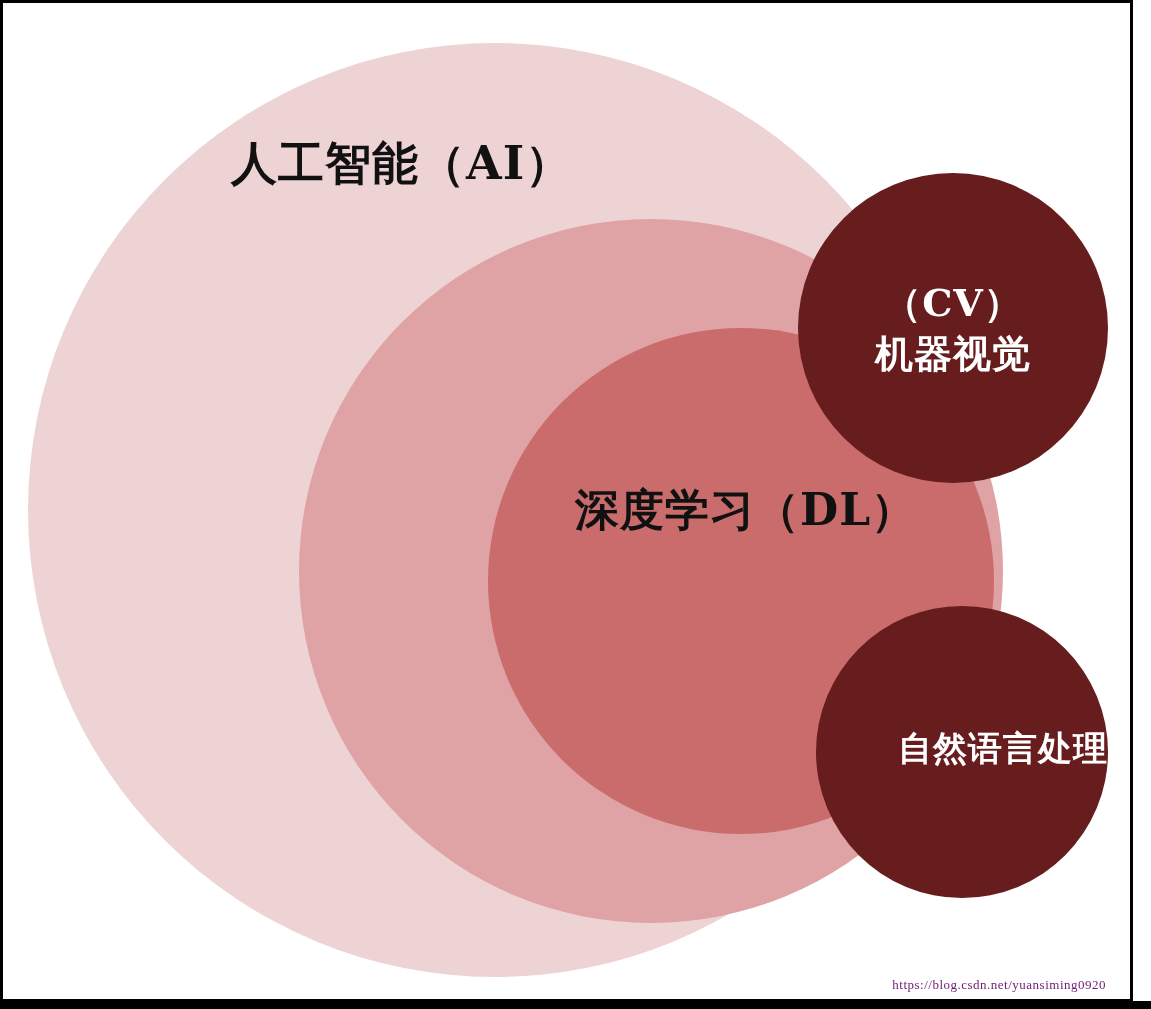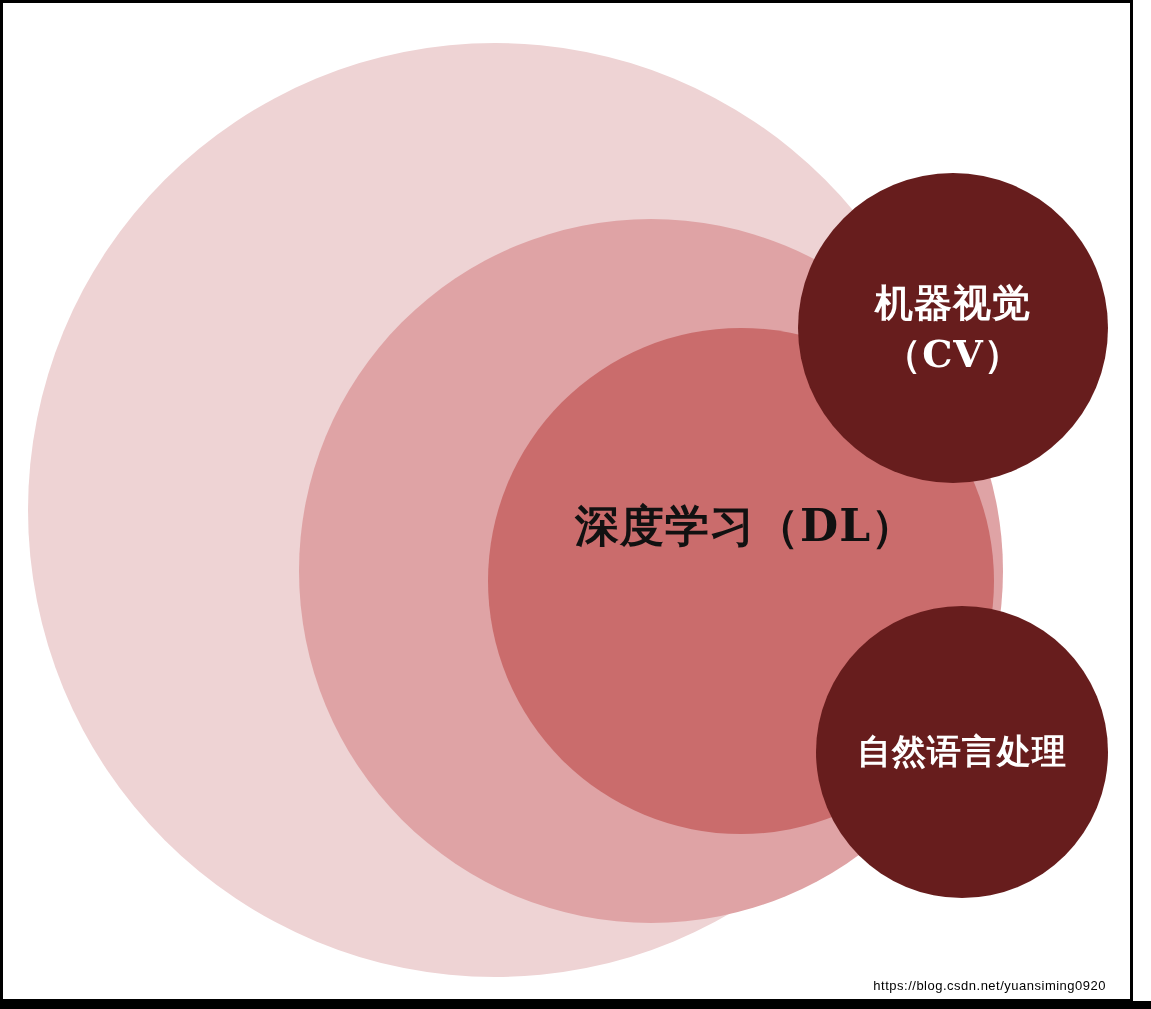--- a/index.html
+++ b/index.html
@@ -76,22 +76,23 @@
   }
   .circle-nlp {
     left: 813px;
     top: 603px;
     width: 292px;
     height: 292px;
     background: var(--nlp-circle, #6b1e1e);
     z-index: 4;
     display: flex;
     flex-direction: column;
-    align-items: center;
+    align-items: flex-end;
     justify-content: center;
+    font-family: Liberation Mono, monospace;
   }
   .ring-label {
     position: absolute;
     z-index: 5;
     color: var(--label-dark, #111111);
     font-weight: bold;
     white-space: nowrap;
     letter-spacing: 1px;
   }
   .label-ai {
@@ -101,21 +102,20 @@
   }
   .label-ml {
     left: 438px;
     top: 268px;
     font-size: 44px;
   }
   .label-dl {
     left: 572px;
     top: 478px;
     font-size: 44px;
-    margin-top: 16px;
   }
   .bubble-line {
     color: var(--label-light, #ffffff);
     font-weight: bold;
     text-align: center;
     letter-spacing: 1px;
   }
   .circle-cv .bubble-line {
     font-size: 38px;
     line-height: 1.35;
@@ -123,43 +123,44 @@
   .circle-nlp .bubble-line {
     font-size: 34px;
     line-height: 1.4;
   }
   .watermark {
     position: absolute;
     right: 24px;
     bottom: 6px;
     z-index: 6;
     font-size: 13px;
-    color: #000000;
-    font-family: Liberation Sans, sans-serif;
+    color: #701a75;
+    font-family: Liberation Serif, serif;
     letter-spacing: 0.5px;
   }
 </style>
 </head>
 <body>
 
 <div class="stage">
   <div class="canvas">
 
     <div class="circle circle-ai"></div>
     <div class="circle circle-ml"></div>
     <div class="circle circle-dl"></div>
 
     <div class="circle circle-cv">
+      <div class="bubble-line">（CV）</div>
       <div class="bubble-line">机器视觉</div>
-      <div class="bubble-line">（CV）</div>
     </div>
 
     <div class="circle circle-nlp">
       <div class="bubble-line">自然语言处理</div>
     </div>
 
+    <div class="ring-label label-ai">人工智能（AI）</div>
     <div class="ring-label label-dl">深度学习（DL）</div>
 
     <div class="watermark">https://blog.csdn.net/yuansiming0920</div>
   </div>
 
   <div class="bottom-bar"></div>
 </div>
 
 </body></html>

